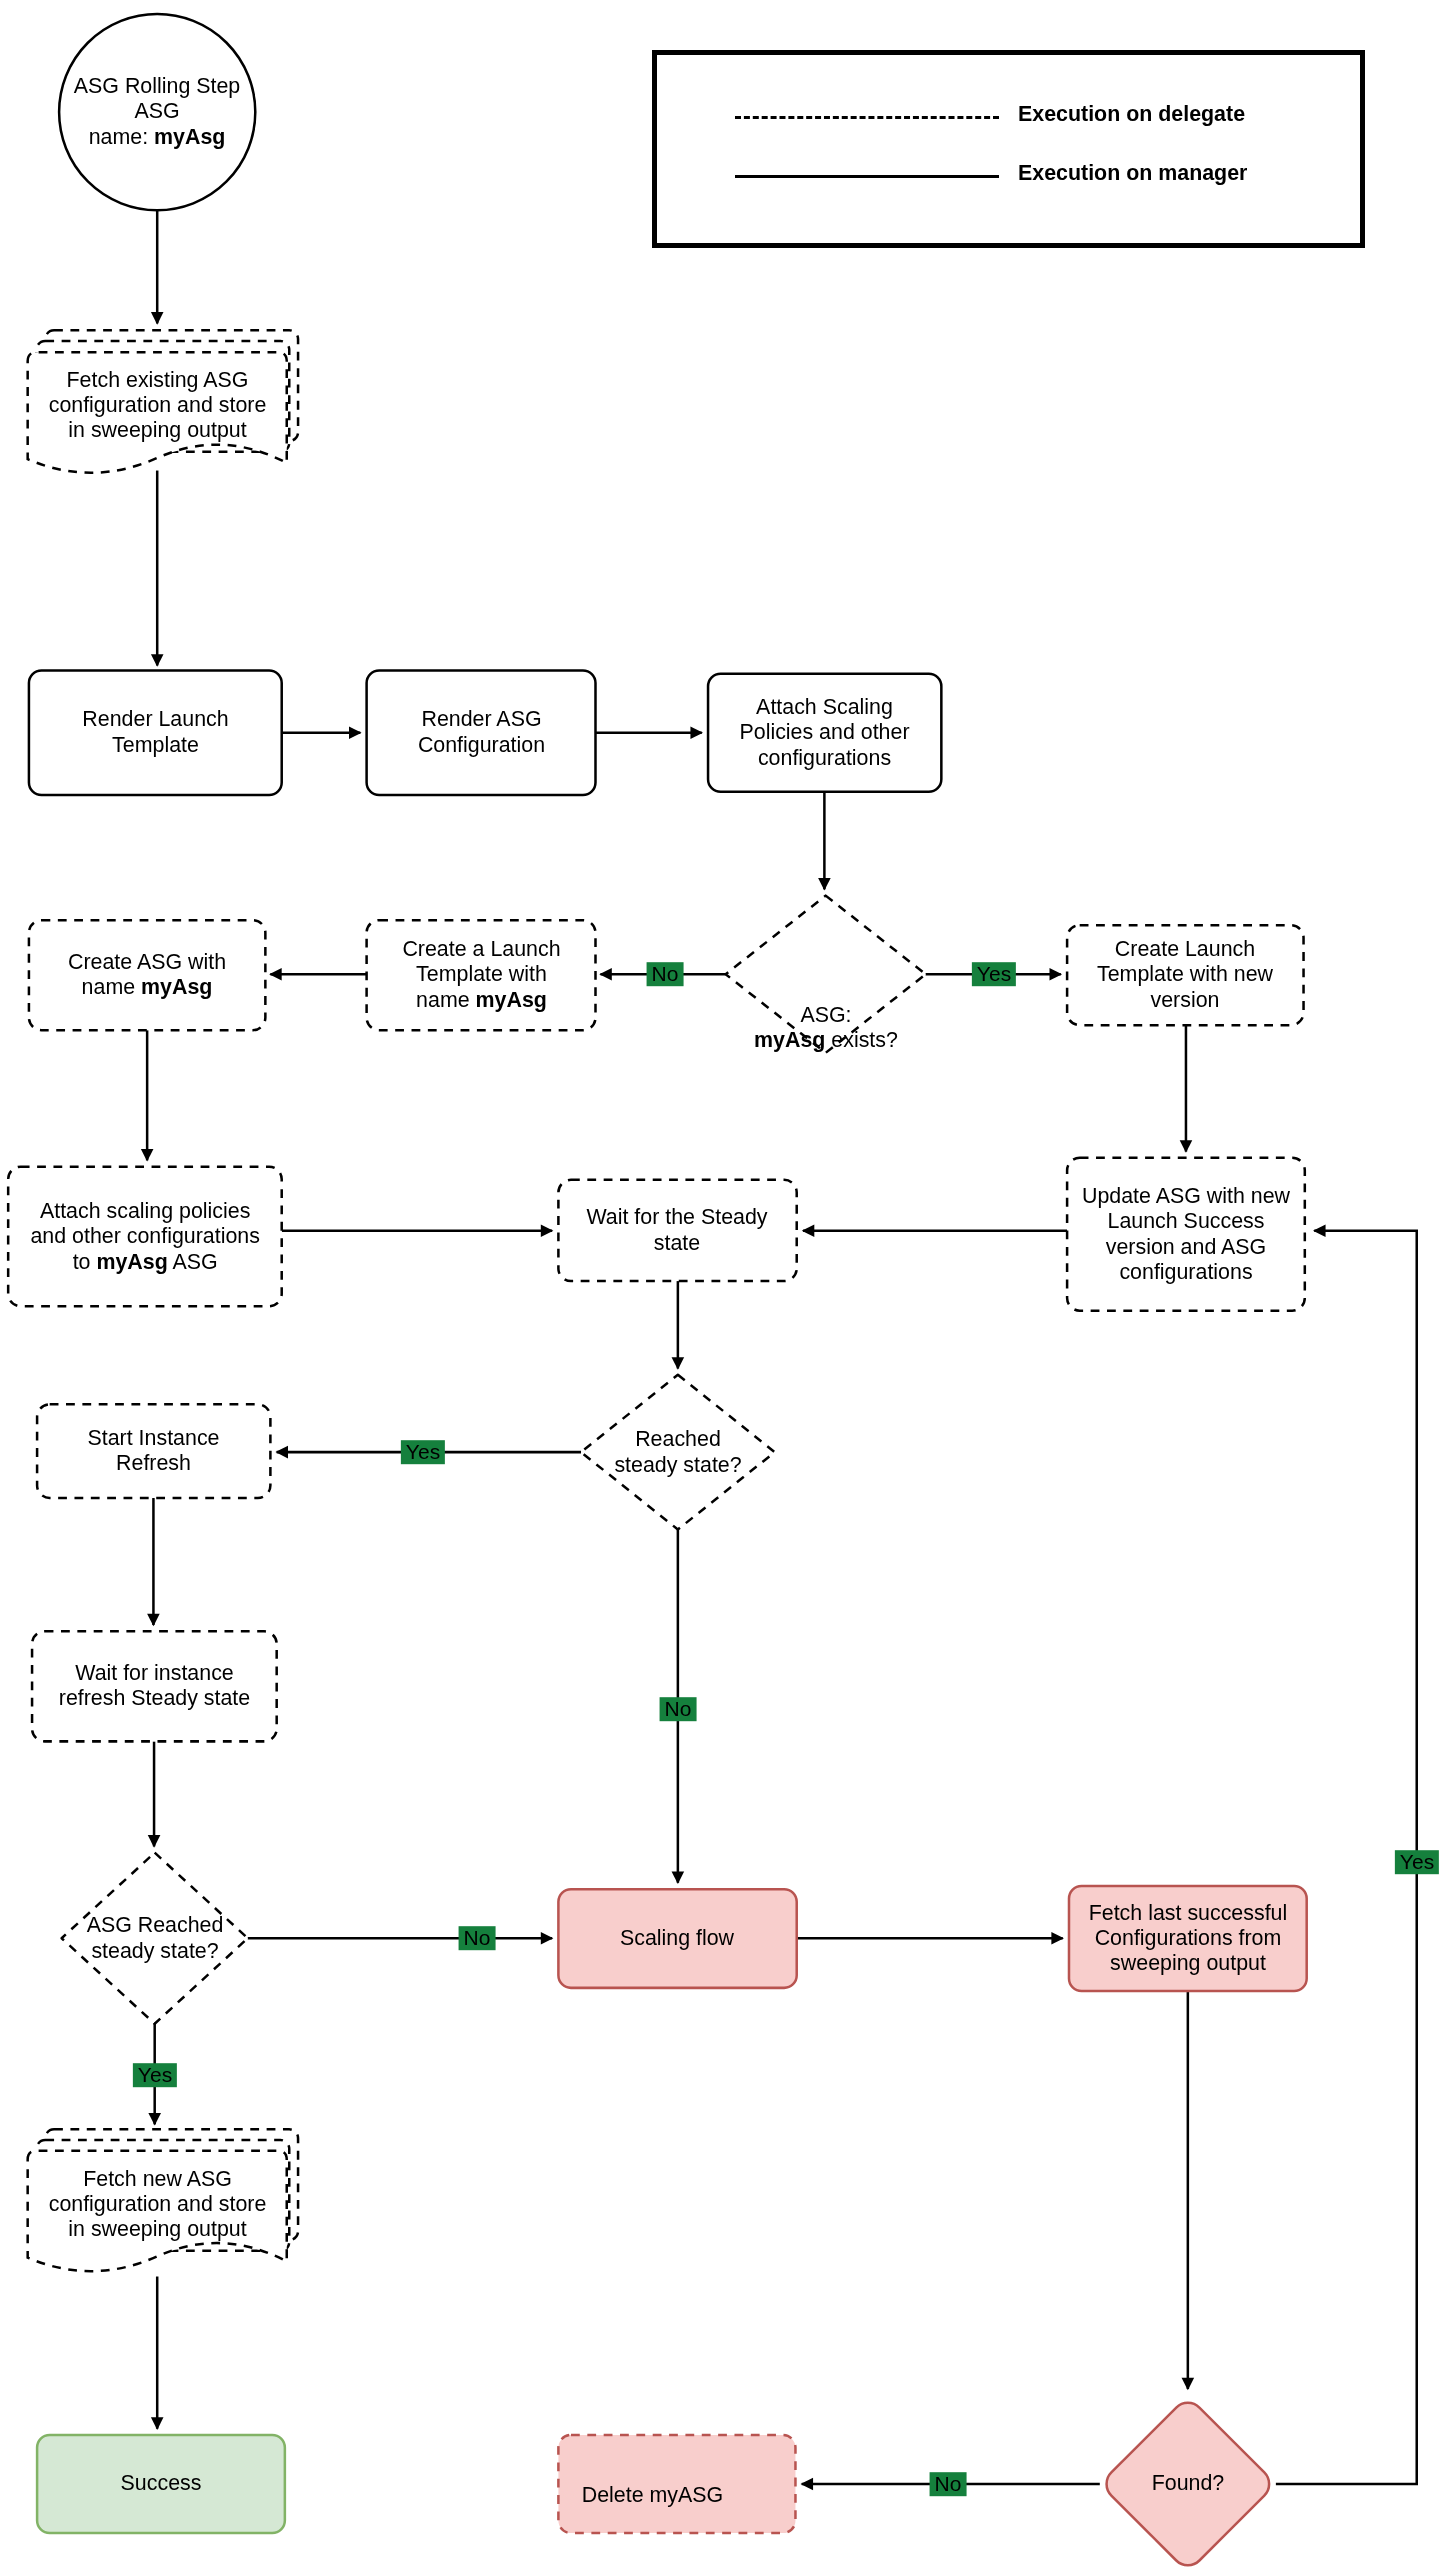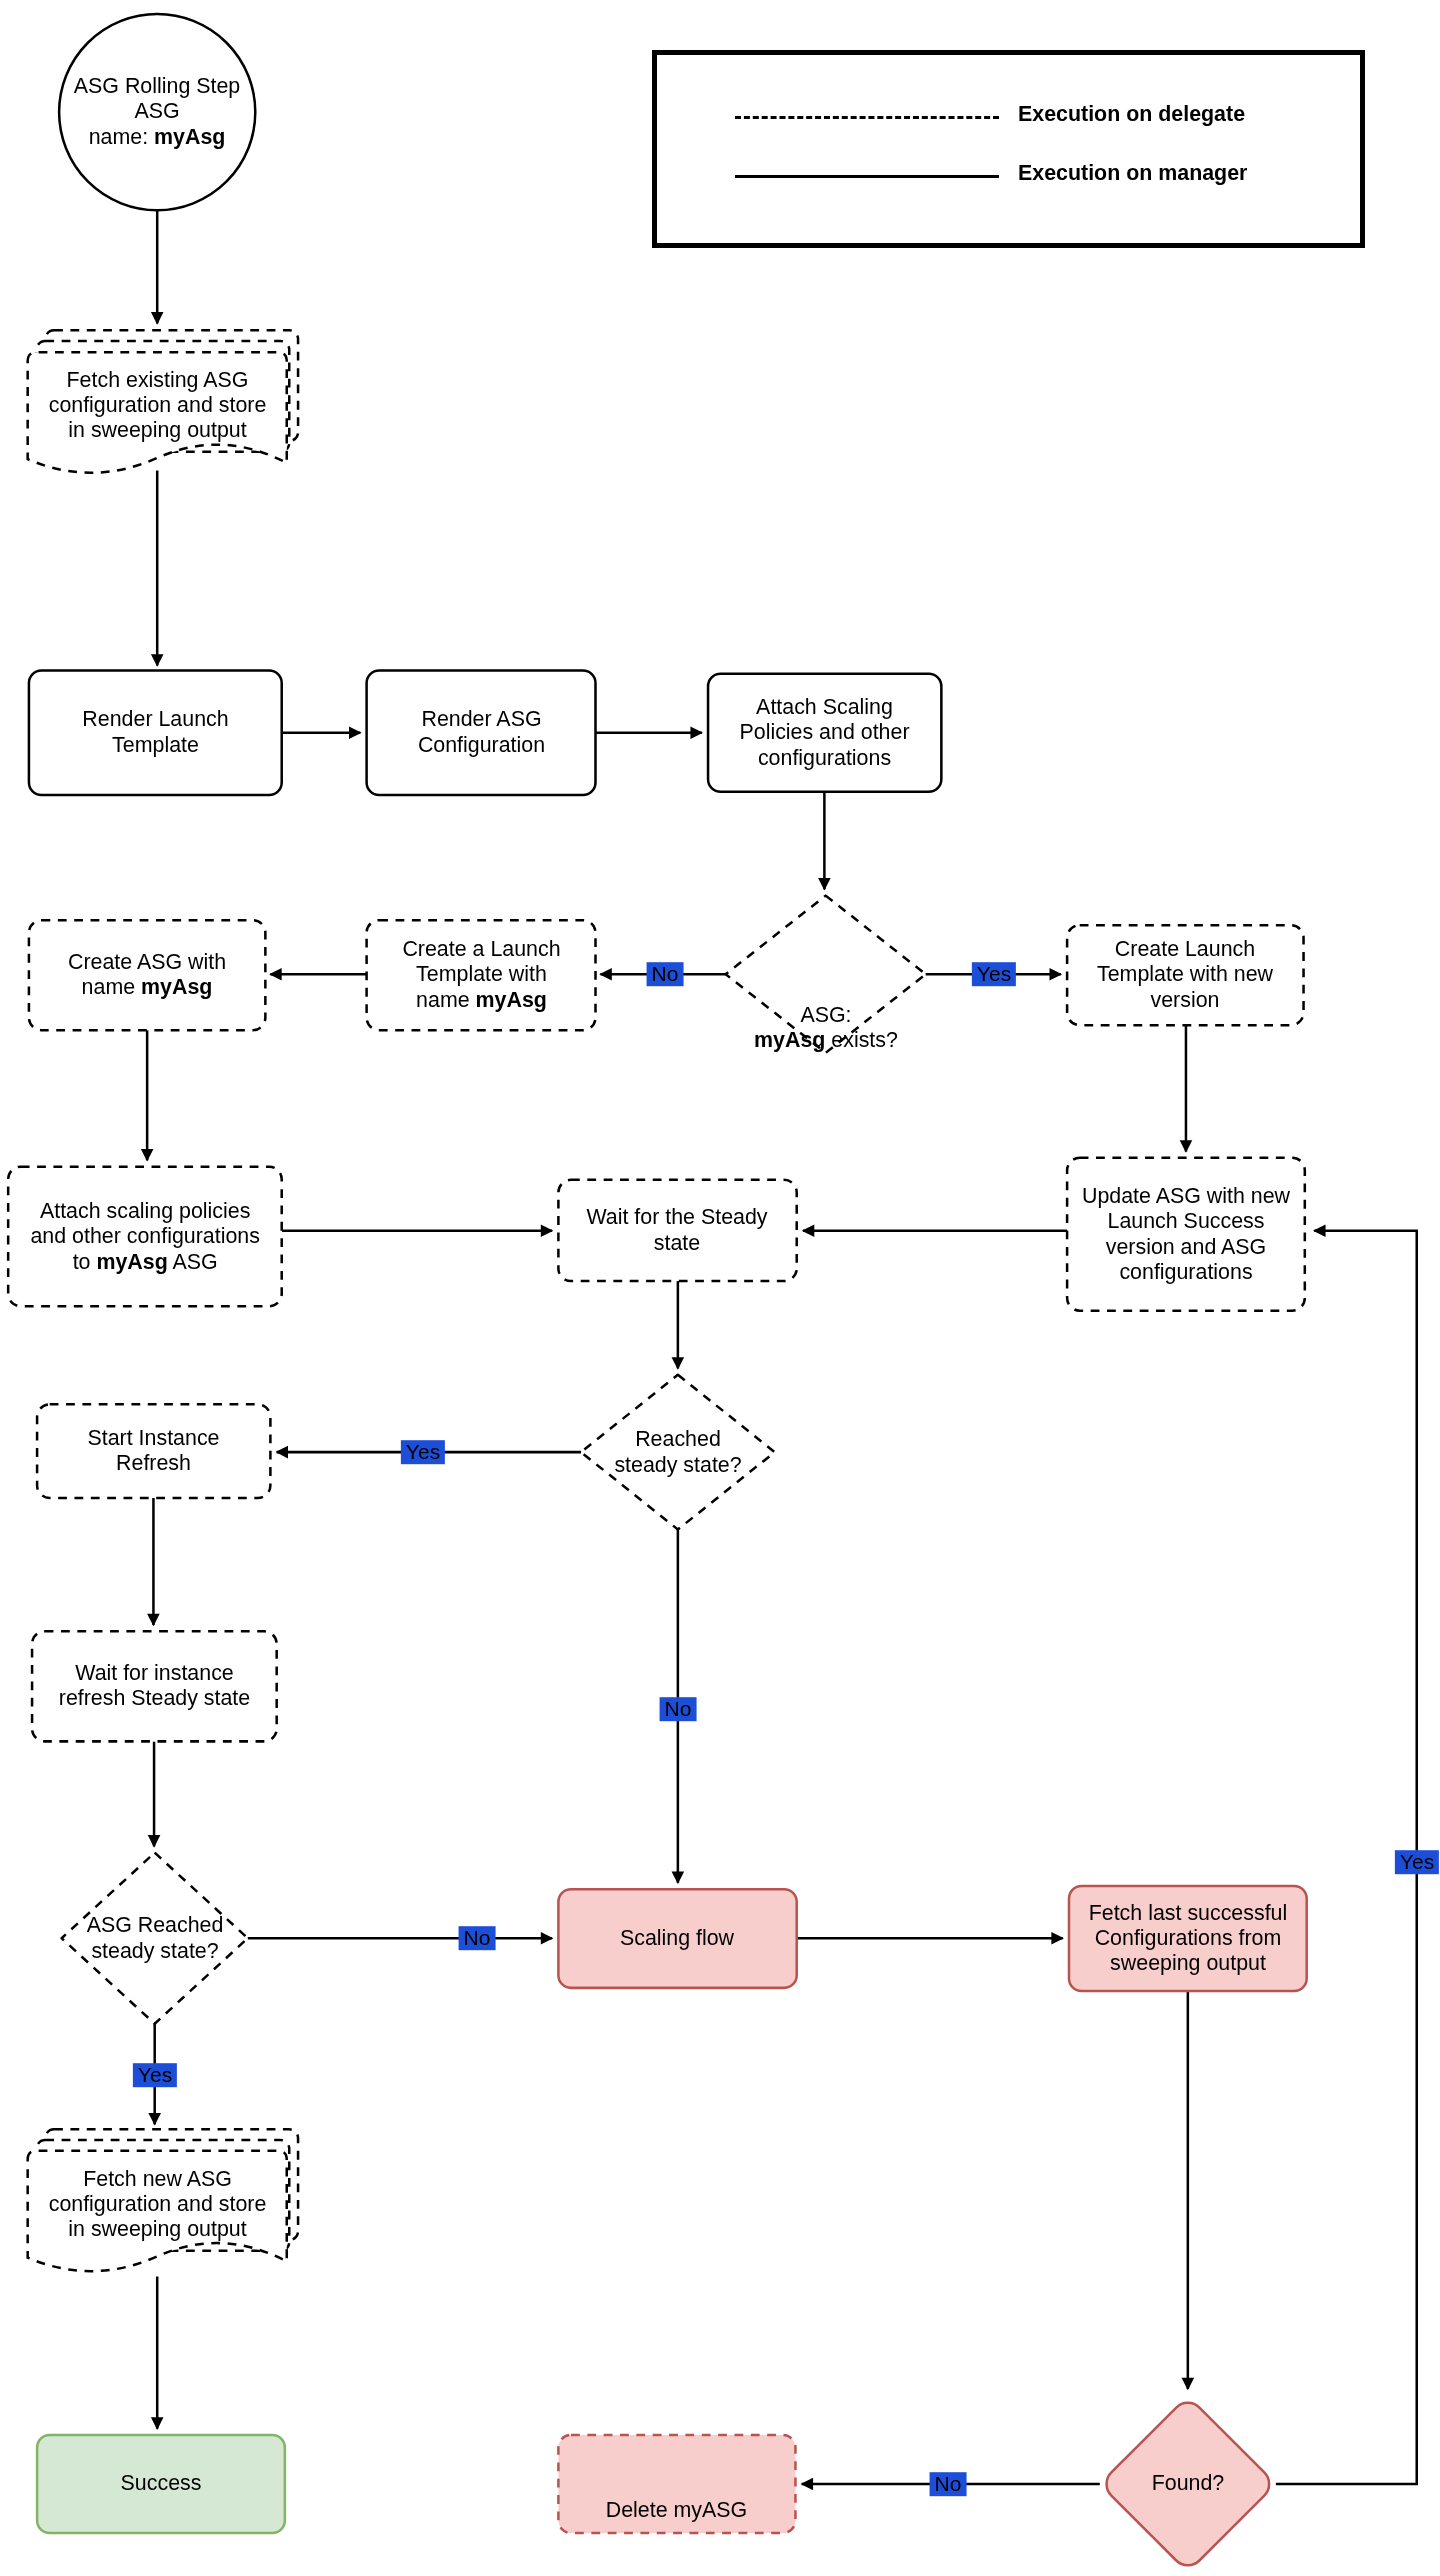--- a/index.html
+++ b/index.html
@@ -3,21 +3,21 @@
 <meta charset="utf-8">
 <style>
   html,body{margin:0;padding:0;background:#ffffff;}
   #canvas{position:relative;width:1440px;height:2576px;background:#ffffff;
           font-family:"Liberation Sans", sans-serif;color:#000;}
   #edges{position:absolute;left:0;top:0;}
   .node{position:absolute;display:flex;align-items:center;justify-content:center;
         text-align:center;white-space:pre-line;font-size:21.4px;line-height:1.18;
         pointer-events:none;}
   .node .t{display:inline;}
-  .elabel{position:absolute;transform:translate(-50%,-50%);background:#1d4ed8;
+  .elabel{position:absolute;transform:translate(-50%,-50%);background:#15803d;
           padding:1.3px 5px;font-size:21px;line-height:1;text-align:right;}
   .legend{position:absolute;left:652px;top:50px;width:713px;height:198px;
           border:5.7px solid #000;box-sizing:border-box;padding-left:41px;}
   .legend-row{position:absolute;left:0;width:100%;height:0;}
   .legend-sample{position:absolute;left:78px;width:264px;height:0;top:-1.3px;}
   .legend-sample.dashed{border-top:3.1px dashed #000;}
   .legend-sample.solid{border-top:3.1px solid #000;}
   .legend-label{position:absolute;left:361px;top:-12.6px;font-size:21.4px;font-weight:bold;
                 line-height:1;white-space:nowrap;}
   b{font-weight:bold;}
@@ -220,21 +220,21 @@
   <div class="node" style="left:28px;top:2151px;width:259px;height:107px;">
     <span class="t">Fetch new ASG
 configuration and store
 in sweeping output</span>
   </div>
 
   <div class="node" style="left:37px;top:2435px;width:248px;height:98px;">
     <span class="t">Success</span>
   </div>
 
-  <div class="node" style="left:558px;top:2435px;width:237px;height:122px;margin-top:15px;">
+  <div class="node" style="left:534px;top:2435px;width:237px;height:122px;">
     <span class="t">Delete myASG</span>
   </div>
 
   <div class="node" style="left:1100px;top:2396px;width:176px;height:176px;">
     <span class="t">Found?</span>
   </div>
 
   <div class="elabel" style="left:665px;top:974px;">No</div>
   <div class="elabel" style="left:994px;top:974px;">Yes</div>
   <div class="elabel" style="left:423px;top:1452px;">Yes</div>

